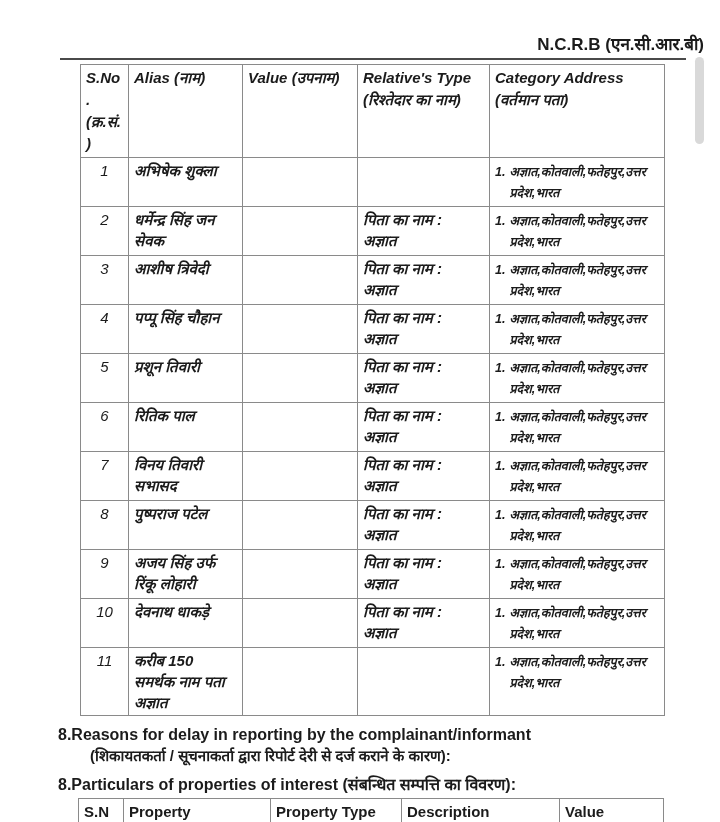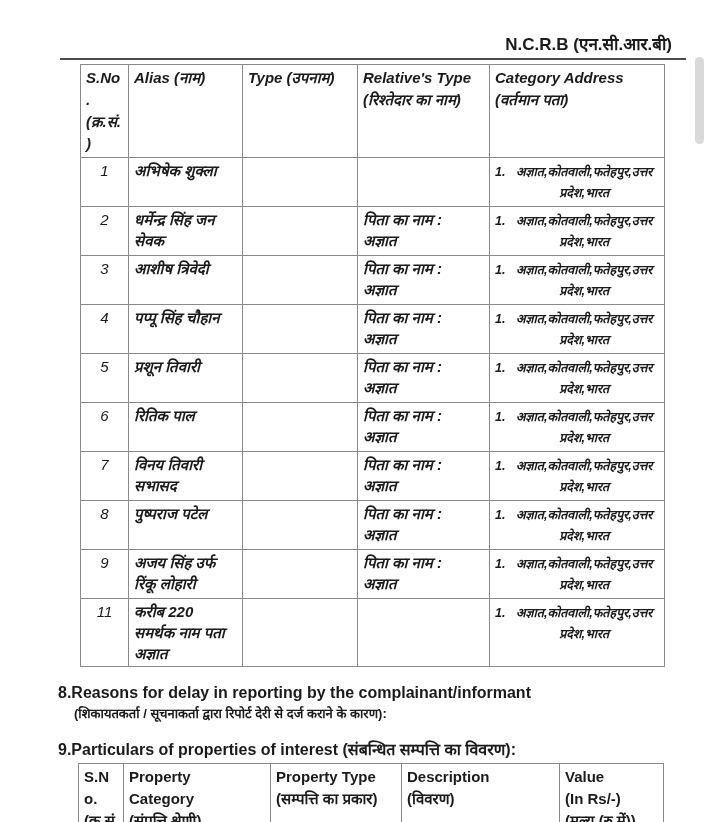--- a/index.html
+++ b/index.html
@@ -3,21 +3,21 @@
 <meta charset="utf-8">
 <style>
   * { margin: 0; padding: 0; box-sizing: border-box; }
   html, body { background: #ffffff; }
   body {
     width: 720px; height: 822px; position: relative; overflow: hidden;
     font-family: "Liberation Sans", "DejaVu Sans", sans-serif;
     color: #1b1b1b;
   }
   .doc-header { padding-top: 34px; }
-  .hdr-line { text-align: right; padding-right: 48px; font-weight: 700; font-size: 17px; line-height: 22px; }
+  .hdr-line { text-align: right; padding-right: 16px; font-weight: 700; font-size: 17px; line-height: 22px; }
   .hdr-rule { border: 0; border-top: 2px solid #4a4a4a; margin: 2px 34px 2px 60px; }
   .scroll-thumb {
     position: absolute; right: 16px; top: 57px; width: 9px; height: 87px;
     background: #d9d9d9; border-radius: 5px;
   }
   table { border-collapse: collapse; table-layout: fixed; }
   td, th {
     border: 1px solid #8a8a8a; vertical-align: top; text-align: left;
     padding: 2px 5px; word-break: break-word; overflow: hidden;
   }
@@ -28,24 +28,24 @@
   .persons col.w-rel   { width: 132px; }
   .persons col.w-addr  { width: 175px; }
   .persons th { font-weight: 700; white-space: pre-line; line-height: 22px; height: 50px; }
   .prow td { height: 45px; line-height: 21px; font-weight: 600; }
   .prow.tall td { height: 65px; }
   .c-sno { text-align: center; font-weight: 400 !important; }
   .c-rel { white-space: pre-line; }
   .c-addr { font-size: 12.5px; line-height: 17px; padding-top: 4px; }
   .addr-flex { display: flex; gap: 4px; }
   .addr-marker { flex: 0 0 auto; }
-  .addr-text { flex: 1 1 auto; text-align: center; }
+  .addr-text { flex: 1 1 auto; }
   .section { margin-left: 58px; margin-right: 30px; }
-  .sec-en { font-weight: 700; font-size: 16px; line-height: 21px; margin-top: 15px; }
-  .sec-hi { font-weight: 700; font-size: 13px; line-height: 21px; margin-left: 16px; }
+  .sec-en { font-weight: 700; font-size: 16px; line-height: 21px; margin-top: 8px; }
+  .sec-hi { font-weight: 700; font-size: 15px; line-height: 21px; margin-left: 32px; }
   .props { margin: 3px 0 0 78px; width: 585px; font-size: 15px; }
   .props col.w1 { width: 45px; }
   .props col.w2 { width: 147px; }
   .props col.w3 { width: 131px; }
   .props col.w4 { width: 158px; }
   .props col.w5 { width: 104px; }
   .props th { font-weight: 700; white-space: pre-line; line-height: 22px; height: 68px; }
 </style>
 </head>
 <body>
@@ -63,21 +63,21 @@
       <col class="w-name">
       <col class="w-alias">
       <col class="w-rel">
       <col class="w-addr">
     </colgroup>
   <tbody>
       <tr>
     <th>S.No.
 (क्र.सं.)</th>
     <th>Alias (नाम)</th>
-    <th>Type (उपनाम)</th>
+    <th>Value (उपनाम)</th>
     <th>Relative's Type
 (रिश्तेदार का नाम)</th>
     <th>Category Address
 (वर्तमान पता)</th>
   </tr>
   <tr class="prow">
     <td class="c-sno">1</td>
     <td class="c-name">अभिषेक शुक्ला</td>
     <td class="c-alias"></td>
     <td class="c-rel"></td>
@@ -185,42 +185,55 @@
     <td class="c-alias"></td>
     <td class="c-rel">पिता का नाम :
 अज्ञात</td>
     <td class="c-addr">
           <div class="addr-flex">
             <span class="addr-marker">1.</span>
             <span class="addr-text">अज्ञात,कोतवाली,फतेहपुर,उत्तर प्रदेश,भारत</span>
           </div>
         </td>
   </tr>
+  <tr class="prow">
+    <td class="c-sno">10</td>
+    <td class="c-name">देवनाथ धाकड़े</td>
+    <td class="c-alias"></td>
+    <td class="c-rel">पिता का नाम :
+अज्ञात</td>
+    <td class="c-addr">
+          <div class="addr-flex">
+            <span class="addr-marker">1.</span>
+            <span class="addr-text">अज्ञात,कोतवाली,फतेहपुर,उत्तर प्रदेश,भारत</span>
+          </div>
+        </td>
+  </tr>
   <tr class="prow tall">
     <td class="c-sno">11</td>
-    <td class="c-name">करीब 220 समर्थक  नाम पता अज्ञात</td>
+    <td class="c-name">करीब 150 समर्थक  नाम पता अज्ञात</td>
     <td class="c-alias"></td>
     <td class="c-rel"></td>
     <td class="c-addr">
           <div class="addr-flex">
             <span class="addr-marker">1.</span>
             <span class="addr-text">अज्ञात,कोतवाली,फतेहपुर,उत्तर प्रदेश,भारत</span>
           </div>
         </td>
   </tr>
 </tbody>
   </table>
 
 <div class="section">
   <div class="sec-en">8.Reasons for delay in reporting by the complainant/informant</div>
   <div class="sec-hi">(शिकायतकर्ता / सूचनाकर्ता द्वारा रिपोर्ट देरी से दर्ज कराने के कारण):</div>
 </div>
 
 <div class="section">
-  <div class="sec-en">9.Particulars of properties of interest (संबन्धित सम्पत्ति का विवरण):</div>
+  <div class="sec-en">8.Particulars of properties of interest (संबन्धित सम्पत्ति का विवरण):</div>
 </div>
 
 <table class="props">
   <colgroup>
       <col class="w1">
       <col class="w2">
       <col class="w3">
       <col class="w4">
       <col class="w5">
     </colgroup>

